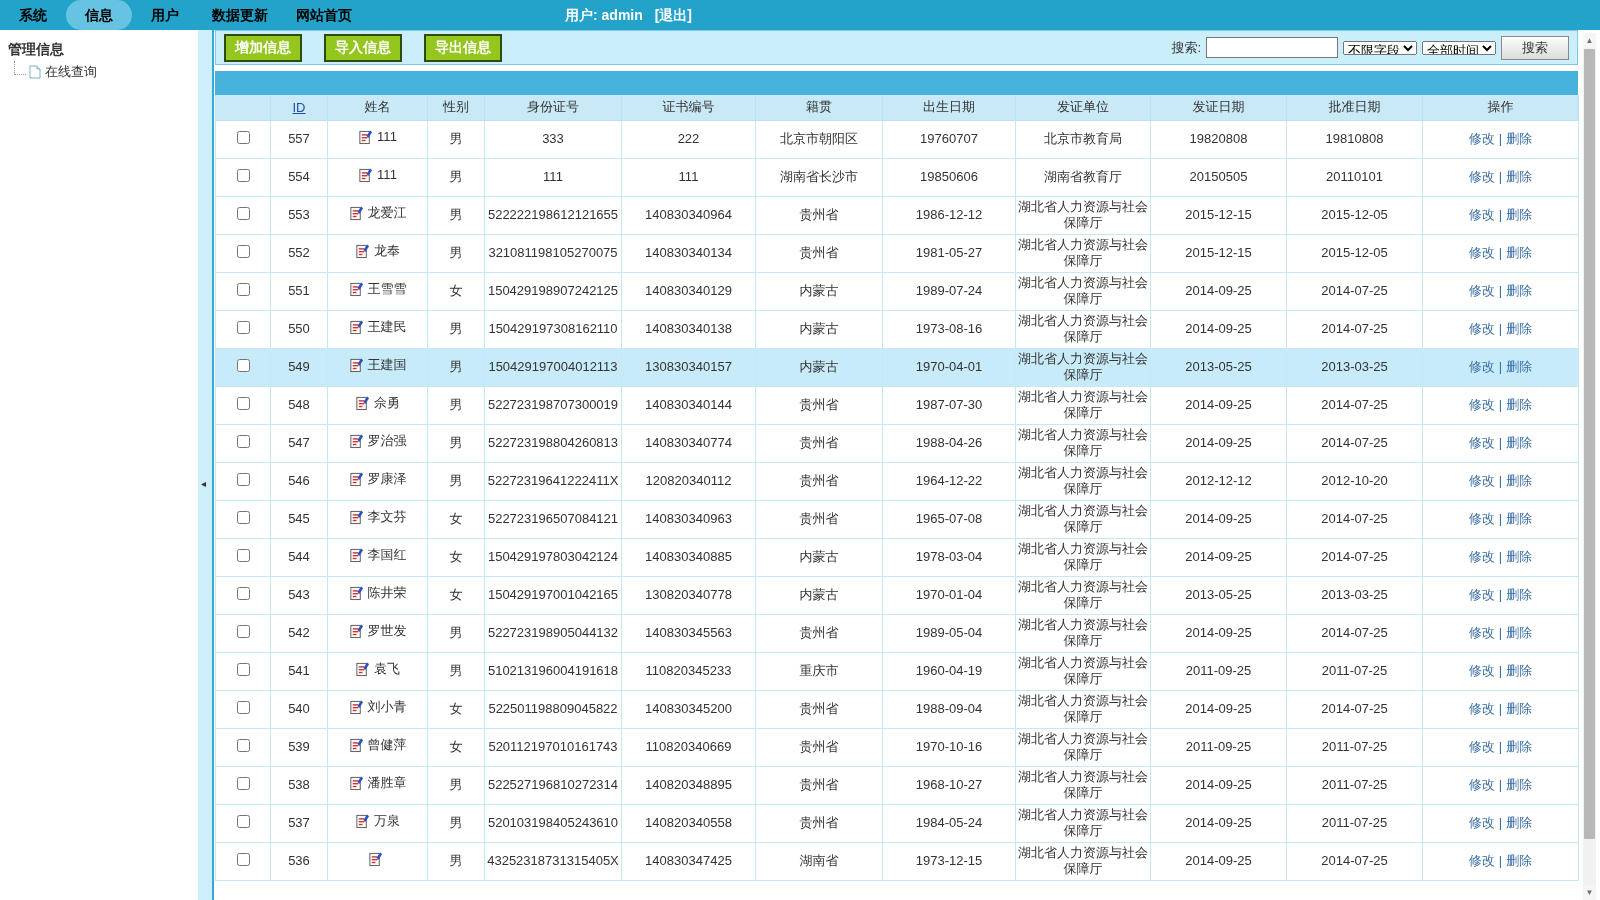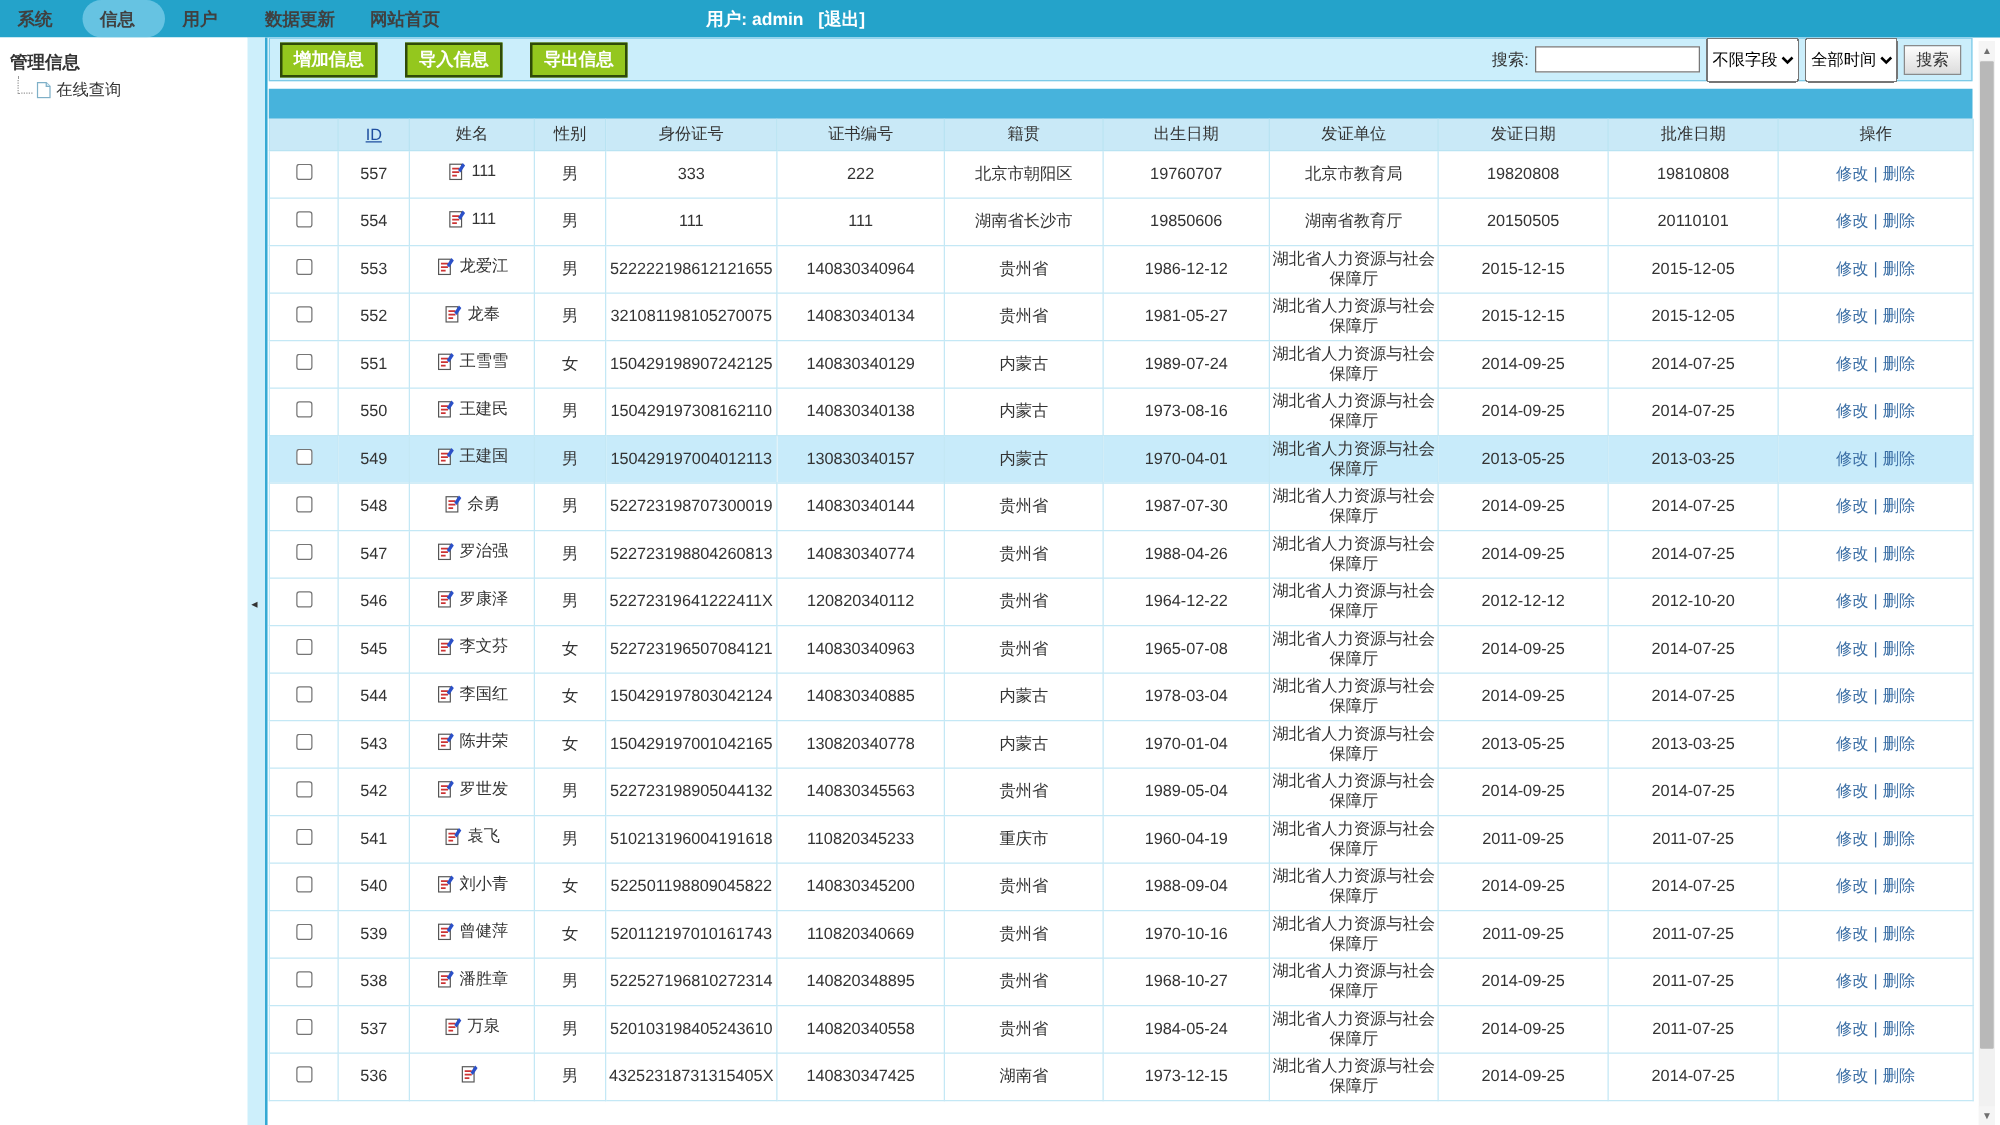--- a/index.html
+++ b/index.html
@@ -4,22 +4,22 @@
 <style>
   * { margin:0; padding:0; box-sizing:border-box; }
   html,body { width:1600px; height:900px; overflow:hidden; background:#fff;
     font-family:"Liberation Sans","DejaVu Sans",sans-serif; }
   body { position:relative; }
 
   
   .nav { position:absolute; top:0; left:0; width:1600px; height:30px;
     background:var(--nav-bg,#24A3CA); color:#fff; }
   .nav-tabs { position:absolute; left:0; top:0; height:30px; display:flex; }
-  .nav-tab { min-width:66px; padding:0 14px; line-height:30px; text-align:left;
-    font-size:14px; font-weight:bold; color:#404040; cursor:pointer;border-radius:15px; }
+  .nav-tab { min-width:66px; padding:0 14px; line-height:30px; text-align:center;
+    font-size:14px; font-weight:bold; color:#000000; cursor:pointer;border-radius:15px; }
   .nav-tab.active { background:var(--nav-active,#66C3E2); }
   .nav-user { position:absolute; left:565px; top:0; line-height:30px;
     font-size:14px; font-weight:bold; color:#fff; }
   .nav-user a { color:#fff; text-decoration:none; margin-left:8px; }
 
   
   .sidebar { position:absolute; top:30px; left:0; width:198px; bottom:0; background:#fff; }
   .sidebar-heading { font-size:14px; font-weight:bold; color:#333; padding:11px 0 2px 8px; }
   .tree-item { display:flex; align-items:center; font-size:13px; color:#333;
     padding-left:14px; margin-top:2px; cursor:pointer; }
@@ -40,23 +40,23 @@
   .breadcrumb .sep { color:#666; }
 
   .toolbar { height:35px; background:var(--panel-bg,#CBEEFB);
     border:1px solid #7ECAE7; display:flex; align-items:center; padding:0 8px; }
   .tb-btn { background:var(--button-green,#94C71E); border:2px solid #2F4A08;
     color:#fff; font-weight:bold; font-size:14px; padding:3px 9px; margin-right:22px;
     cursor:pointer; font-family:Liberation Sans, sans-serif; }
   .search-area { margin-left:auto; display:flex; align-items:center; gap:5px; font-size:13px; color:#333; }
   .search-area input[type=text] { width:132px; height:21px; border:1px solid #777;
     background:#fff; font-size:13px; padding:0 3px; }
-  .search-area select { height:36px; font-size:13px; font-family:inherit; }
+  .search-area select { height:14px; font-size:13px; font-family:inherit; }
   .search-btn { border:1px solid #8a8a8a; background:linear-gradient(#fdfdfd,#dcdcdc);
-    font-size:13px; padding:2px 9px; cursor:pointer; font-family:inherit; color:#333; }
+    font-size:13px; padding:2px 20px; cursor:pointer; font-family:inherit; color:#333; }
 
   .blue-bar { height:24px; background:var(--bar-bg,#47B3DC); margin-top:6px; }
 
   
   table { width:1363px; border-collapse:collapse; table-layout:fixed; }
   thead th { height:25px; background:var(--header-bg,#C9E9F7); font-size:13px;
     font-weight:normal; color:#333; border:1px solid #B9E3F2; border-top:none; }
   thead th.id-col a { color:#1F4FA0; }
   tbody td { height:38px; font-size:13px; color:#333; text-align:center;
     vertical-align:middle; border:1px solid #C4E8F5; background:#fff;

